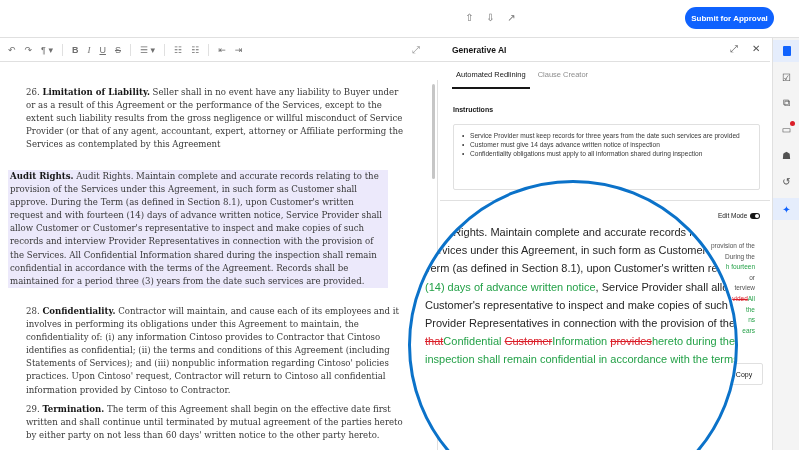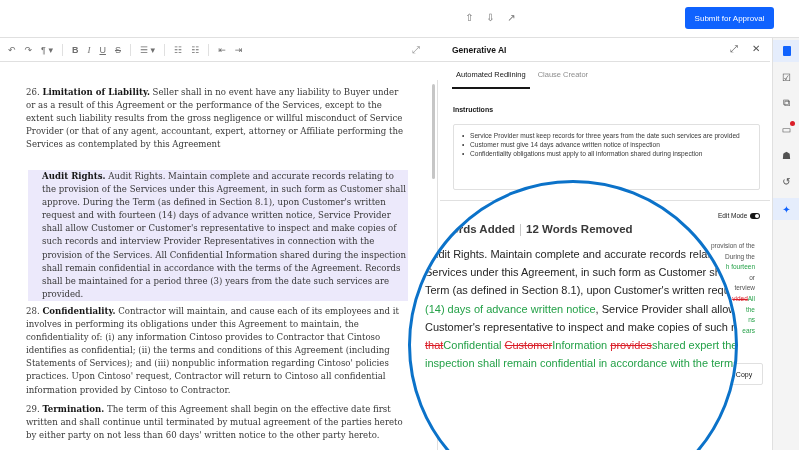--- a/index.html
+++ b/index.html
@@ -4,38 +4,38 @@
 <style>
   * { box-sizing: border-box; margin: 0; padding: 0; }
   html, body { width: 799px; height: 450px; overflow: hidden; background: #fff; }
   body { font-family: "Liberation Sans", sans-serif; color: #161616; position: relative; }
 
   
   .header { position: absolute; left: 0; top: 0; width: 799px; height: 38px; border-bottom: 1px solid #e0e0e0; background: #fff; }
   .title { position: absolute; left: 6px; top: 8px; font-size: 19px; font-weight: bold; letter-spacing: -0.2px; color: #161616; }
   .head-icons { position: absolute; left: 464px; top: 12px; display: flex; gap: 10px; }
   .head-icons span { font-size: 10px; color: #6f6f6f; width: 11px; text-align: center; line-height: 12px; }
-  .submit-btn { position: absolute; left: 685px; top: 7px; width: 89px; height: 22px; background: #0f62fe; color: #fff; border: none; border-radius: 3px; font-size: 8px; font-family: "Liberation Sans", sans-serif; display: flex; align-items: center; justify-content: center; }
+  .submit-btn { position: absolute; left: 685px; top: 7px; width: 89px; height: 22px; background: #0f62fe; color: #fff; border: none; border-radius: 11px; font-size: 8px; font-family: "Liberation Sans", sans-serif; display: flex; align-items: center; justify-content: center; font-weight: bold; }
 
   
   .toolbar { position: absolute; left: 0; top: 38px; width: 440px; height: 24px; border-bottom: 1px solid #e0e0e0; display: flex; align-items: center; padding-left: 8px; }
   .tb { font-size: 9px; color: #6f6f6f; margin-right: 9px; line-height: 12px; }
   .tb.sep { width: 1px; height: 12px; background: #e0e0e0; margin-right: 9px; }
   .tb.b { font-weight: bold; }
   .tb.i { font-style: italic; font-family: "Liberation Serif", serif; }
   .tb.u { text-decoration: underline; }
   .tb.s { text-decoration: line-through; }
   .expand-doc { position: absolute; left: 412px; top: 44px; font-size: 10px; color: #8d8d8d; }
 
   
   .doc { position: absolute; left: 0; top: 62px; width: 438px; height: 388px; overflow: hidden; border-right: 1px solid #e0e0e0; margin-top: 18px; }
   .doc-scroll { position: absolute; left: 432px; top: 4px; width: 3px; height: 95px; background: #c6c6c6; border-radius: 2px; }
   .para { position: absolute; left: 26px; width: 380px; font-family: "DejaVu Serif", serif; font-size: 8.6px; line-height: 13.1px; color: #393939; }
   .para b { color: #161616; }
-  .para.hl { background: #ece9fb; left: 28px; padding-left: 14px; width: 380px; }
+  .para.hl { background: #ece9fb; left: 8px; padding-left: 2px; width: 380px; }
 
   
   .ai-panel { position: absolute; left: 440px; top: 38px; width: 330px; height: 412px; background: #fff; }
   .ai-head { position: absolute; left: 0; top: 0; width: 330px; height: 24px; border-bottom: 1px solid #e0e0e0; }
   .ai-title { position: absolute; left: 12px; top: 7px; font-size: 8.5px; font-weight: bold; }
   .ai-expand { position: absolute; left: 290px; top: 5px; font-size: 10px; color: #525252; }
   .ai-close { position: absolute; left: 312px; top: 5px; font-size: 10px; color: #525252; }
   .tabs { position: absolute; left: 12px; top: 32px; display: flex; }
   .tab { font-size: 7.5px; padding: 0 4px 8px 4px; margin-right: 4px; color: #8d8d8d; }
   .tab.active { color: #161616; border-bottom: 2px solid #161616; text-align: center; }
@@ -180,26 +180,24 @@
   <div class="rail-item" style="top:132px;">
       <span>↺</span>
     </div>
   <div class="rail-item active" style="top:160px;">
       <span class="wand">✦</span>
     </div>
 </div>
 
 <div class="magnifier">
   <div class="mag-inner">
-    <div class="mag-stats">
-      <span>47 Words Added</span><span class="div"></span><span>12 Words Removed</span>
-    </div>
     <div class="mag-body">
       <div><span>Audit Rights. Maintain complete and accurate records relating to the provision of the</span></div>
       <div><span>Services under this Agreement, in such form as Customer shall approve.</span></div>
       <div><span>Term (as defined in Section 8.1), upon Customer's written request and with</span></div>
       <div><span class="g">(14) days of advance written notice</span><span>, Service Provider shall allow Customer or</span></div>
       <div><span>Customer's representative to inspect and make copies of such records</span></div>
-      <div><span class="r">that</span><span class="g">Confidential </span><span class="r">Customer</span><span class="g">Information </span><span class="r">provides</span><span class="g">shared expert the</span></div>
+      <div><span>Provider Representatives in connection with the provision of the</span></div>
+      <div><span class="r">that</span><span class="g">Confidential </span><span class="r">Customer</span><span class="g">Information </span><span class="r">provides</span><span class="g">hereto during the</span></div>
       <div><span class="g">inspection shall remain confidential in accordance with the terms</span></div>
     </div>
   </div>
 </div>
 
 </body></html>

